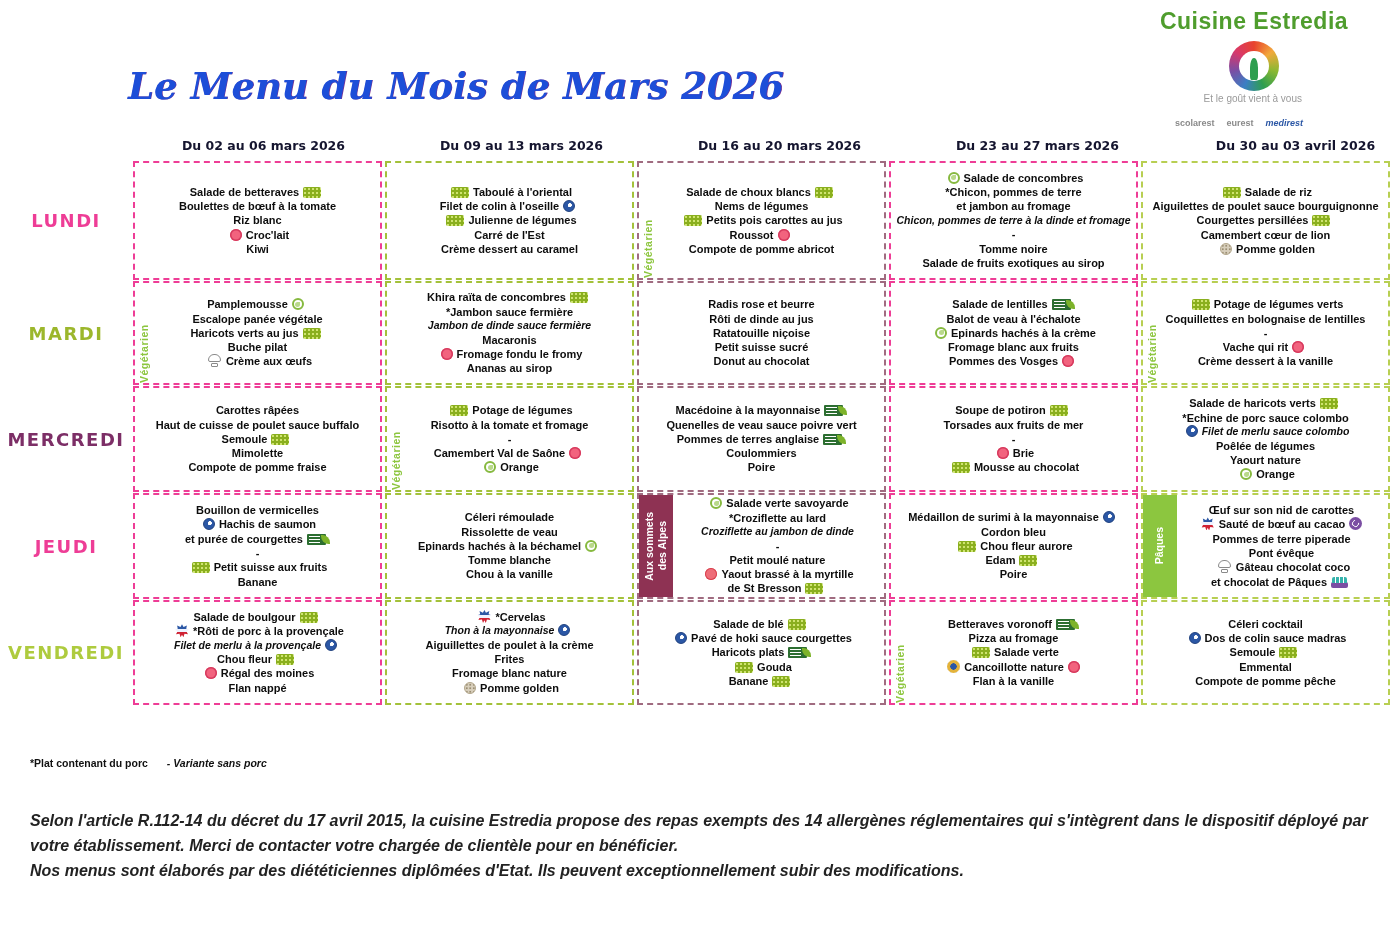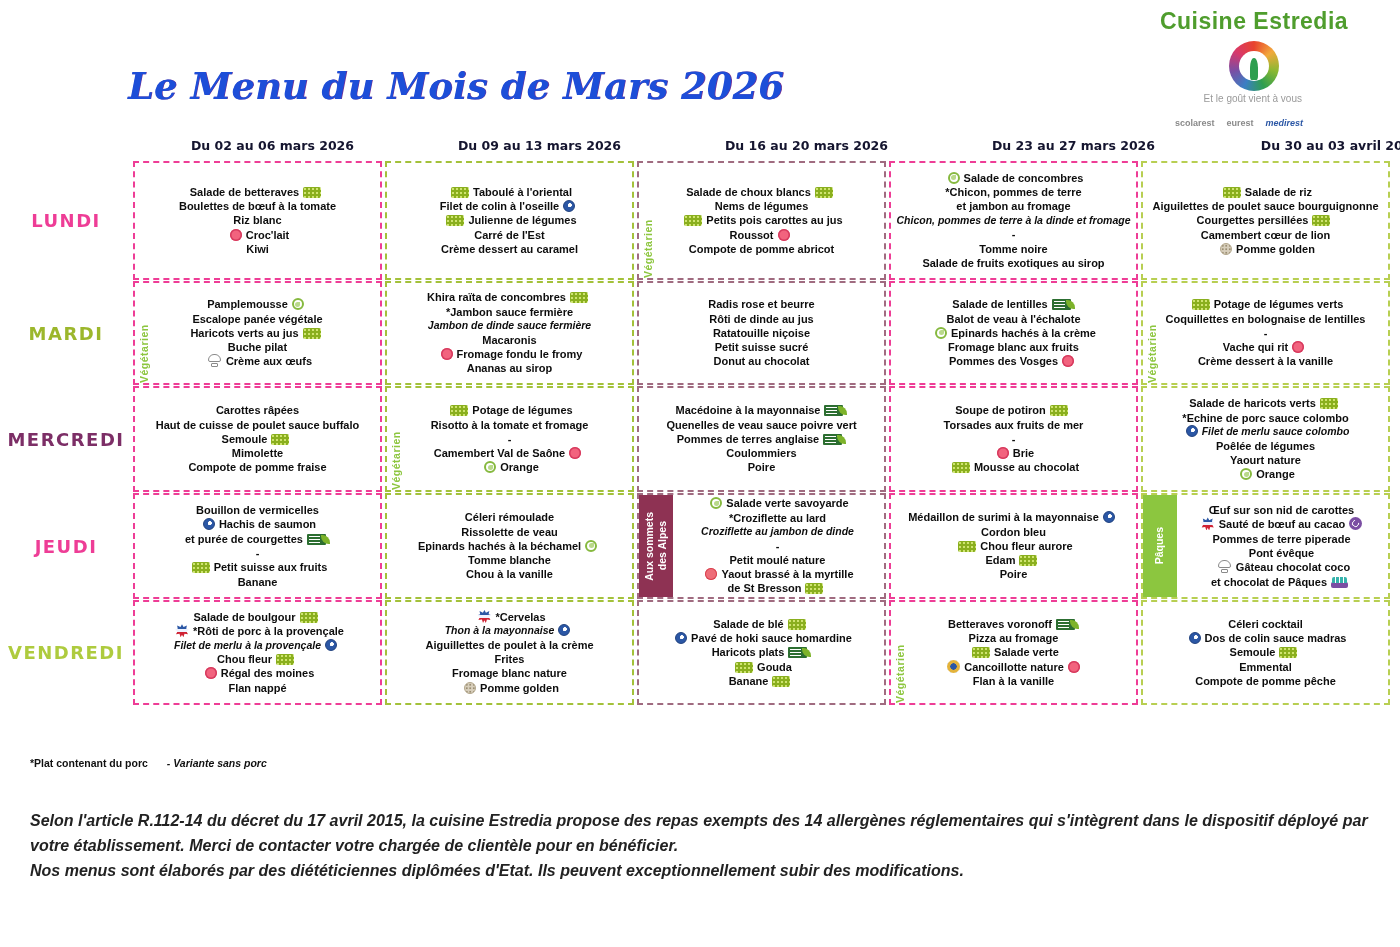--- a/index.html
+++ b/index.html
@@ -20,21 +20,21 @@
   .partners{display:flex;gap:12px;justify-content:center;margin-top:14px;margin-right:30px;}
   .partner{font-size:9px;color:#8a8a8a;font-weight:bold;}
   .partner:last-child{color:#2b57a5;font-style:italic;}
   
   .page-title{
     margin:64px 0 0 128px;width:1257px;text-align:left;
     font-family:"DejaVu Serif",serif;font-style:italic;font-weight:bold;
     font-size:37px;color:#1d4ed8;text-shadow:.6px 0 0 #7b2f8e;
   }
   
-  .week-headers{display:grid;grid-template-columns:128px repeat(5,249px);column-gap:18px;margin:30px 0 0 2px;}
+  .week-headers{display:grid;grid-template-columns:128px repeat(5,249px);column-gap:9px;margin:30px 0 0 2px;}
   .week-header{grid-column:auto;text-align:center;font-weight:bold;font-size:12.5px;color:#15152f;
     font-family:"DejaVu Sans",sans-serif;}
   .week-headers .spacer{}
   
   .menu-grid{display:grid;grid-template-columns:128px repeat(5,249px);
     grid-template-rows:119px 104px 106px 106px 105px;column-gap:3px;row-gap:1px;margin:8px 0 0 2px;}
   .day-label{display:flex;align-items:center;justify-content:center;font-weight:bold;
     font-size:18px;letter-spacing:1.5px;font-family:"DejaVu Sans",sans-serif;}
   .cell{border:2px dashed #ccc;position:relative;box-sizing:border-box;padding:4px 5px;background:#fff;}
   .cell.col1{border-color:#ee3d96;}
@@ -345,21 +345,21 @@
         <div class="line variant"><span>Thon à la mayonnaise</span><span class="ic ic-peche"></span></div>
         <div class="line"><span>Aiguillettes de poulet à la crème</span></div>
         <div class="line"><span>Frites</span></div>
         <div class="line"><span>Fromage blanc nature</span></div>
         <div class="line"><span class="ic ic-vergers"></span><span>Pomme golden</span></div>
       </div>
     </div>
     <div class="cell col3">
       <div class="items">
         <div class="line"><span>Salade de blé</span><span class="ic ic-bio"></span></div>
-        <div class="line"><span class="ic ic-peche"></span><span>Pavé de hoki sauce homardine</span></div>
+        <div class="line"><span class="ic ic-peche"></span><span>Pavé de hoki sauce courgettes</span></div>
         <div class="line"><span>Haricots plats</span><span class="ic ic-cert"></span></div>
         <div class="line"><span class="ic ic-bio"></span><span>Gouda</span></div>
         <div class="line"><span>Banane</span><span class="ic ic-bio"></span></div>
       </div>
     </div>
     <div class="cell col4">
       <div class="badge">Végétarien</div>
       <div class="items">
         <div class="line"><span>Betteraves voronoff</span><span class="ic ic-cert"></span></div>
         <div class="line"><span>Pizza au fromage</span></div>

